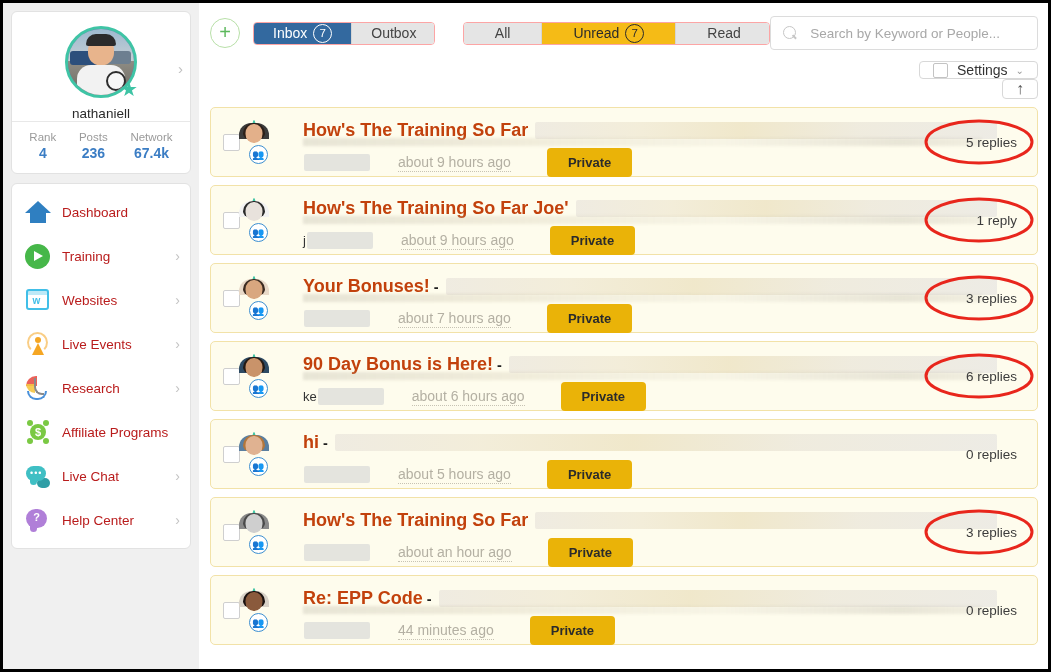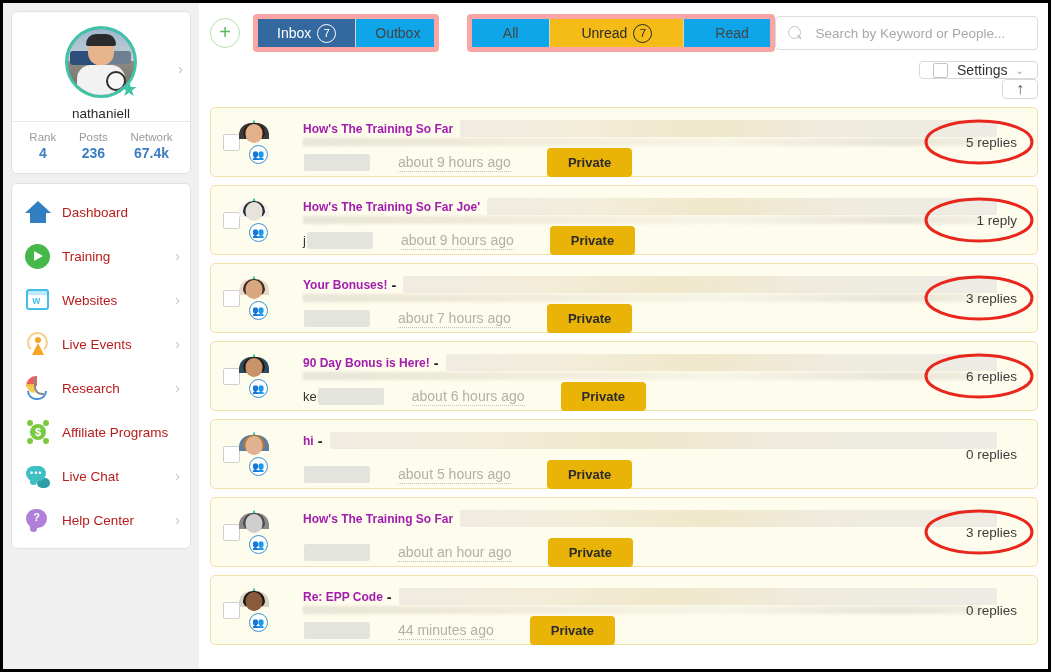--- a/index.html
+++ b/index.html
@@ -139,29 +139,29 @@
   }
   .toolbar-row1 { display: flex; align-items: center; height: 38px; }
   .plus-btn {
     width: 30px; height: 30px; border-radius: 50%;
     border: 1px solid #b8e0a8;
     color: #5cb85c; font-size: 20px; line-height: 27px; text-align: center;
     background: #fff; flex: 0 0 30px;
   }
   .seg {
     display: flex; margin-left: 13px;
-    border: 5px solid #fca5a5; border-radius: 4px;
-    overflow: hidden; height: 38px;
+    border: 1px solid #fca5a5; border-radius: 4px;
+    overflow: hidden; height: 23px;
     background: #fff;
   }
   .seg-btn {
     display: flex; align-items: center; justify-content: center;
     padding: 0 19px; font-size: 14px; color: #444;
     border-right: 1px solid #d5d5d5;
-    background: #0ea5e9; height: 100%;
+    background: #e5e5e5; height: 100%;
   }
   .seg-btn:last-child { border-right: none; }
   .seg-btn.blue { background: #33699f; color: #fff; font-weight: normal; }
   .seg-btn.amber { background: #f5bb16; color: #2b2b2b; }
   .badge-circ {
     display: inline-flex; align-items: center; justify-content: center;
     width: 19px; height: 19px; border-radius: 50%;
     border: 1.5px solid currentColor;
     font-size: 11.5px; margin-left: 6px;
   }
@@ -237,21 +237,21 @@
   .m-av-hair { position:absolute; left:50%; top:7%; transform:translateX(-50%); width:22px; height:16px; border-radius:11px 11px 6px 6px; }
   .grp-badge {
     position: absolute; left: -3px; bottom: -2px;
     width: 19px; height: 19px; border-radius: 50%;
     background: #fff; border: 1.5px solid #3d8fd0;
     display: flex; align-items: center; justify-content: center;
     font-size: 10px; color: #3d8fd0; line-height: 1;
   }
   .m-content { flex: 1; position: relative; height: 100%; }
   .m-line1 { position: absolute; left: 0; top: 12px; right: 40px; display: flex; align-items: center; }
-  .m-subject { font-size: 12px; font-weight: bold; color: #a21caf; white-space: nowrap; }
+  .m-subject { font-size: 18px; font-weight: bold; color: #c2410c; white-space: nowrap; }
   .m-dash { font-size: 14.5px; font-weight: bold; color: #1f1f1f; margin-left: 4px; }
   .blur-bar {
     height: 17px; margin-left: 7px; flex: 1;
     background: linear-gradient(90deg,#eeeae0 0%,#f2ecd8 22%,#efe6c8 45%,#eeeadd 70%,#eceae4 100%);
     border-radius: 2px; opacity: .92;
   }
   .blur-line2 {
     position: absolute; left: 0; top: 30px; right: 55px; height: 8px;
     background: linear-gradient(90deg,rgba(180,175,160,.30) 0%,rgba(190,180,150,.22) 30%,rgba(185,180,165,.10) 62%,rgba(170,165,150,.26) 88%,rgba(180,175,160,.16) 100%);
     filter: blur(1.4px);

